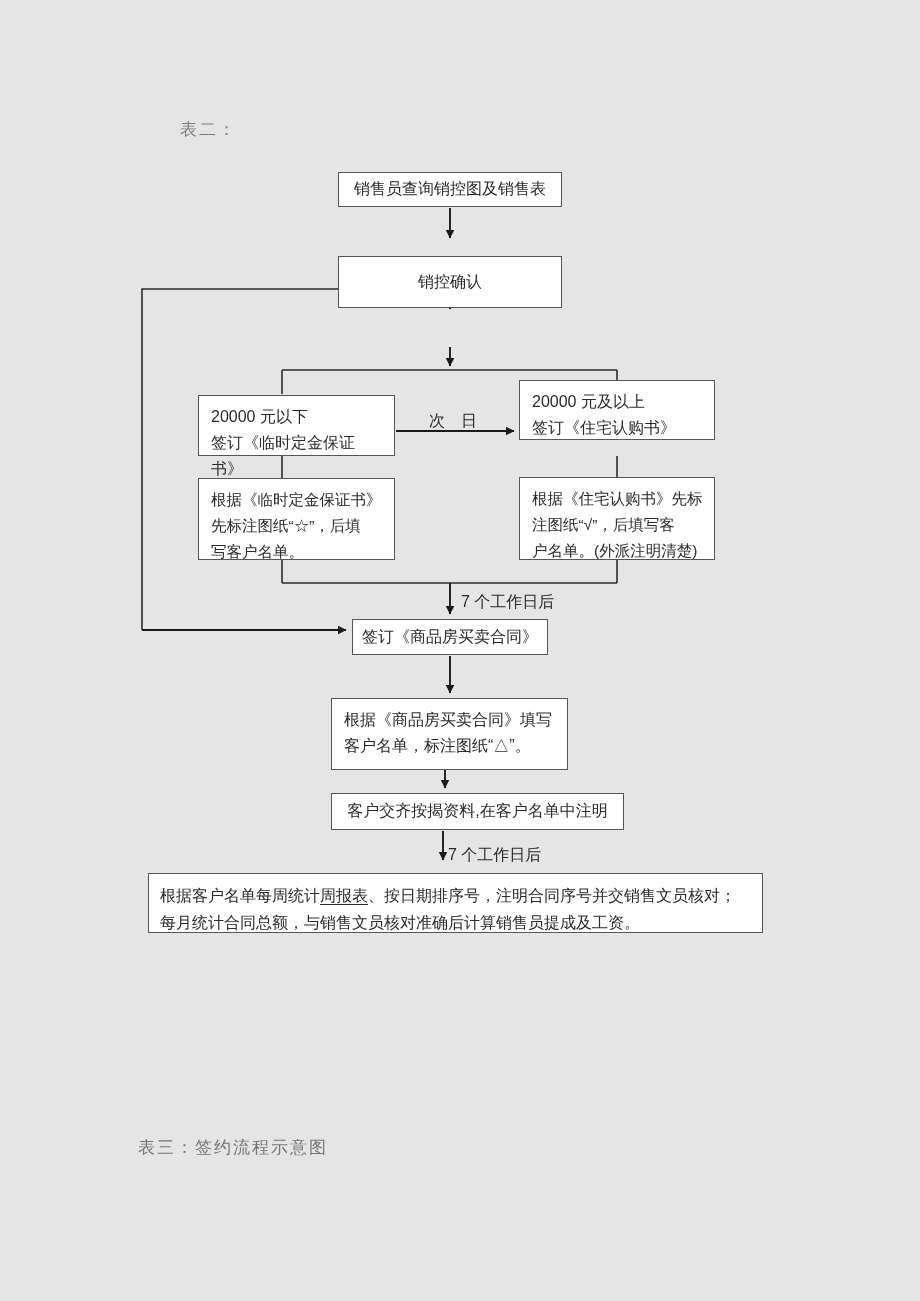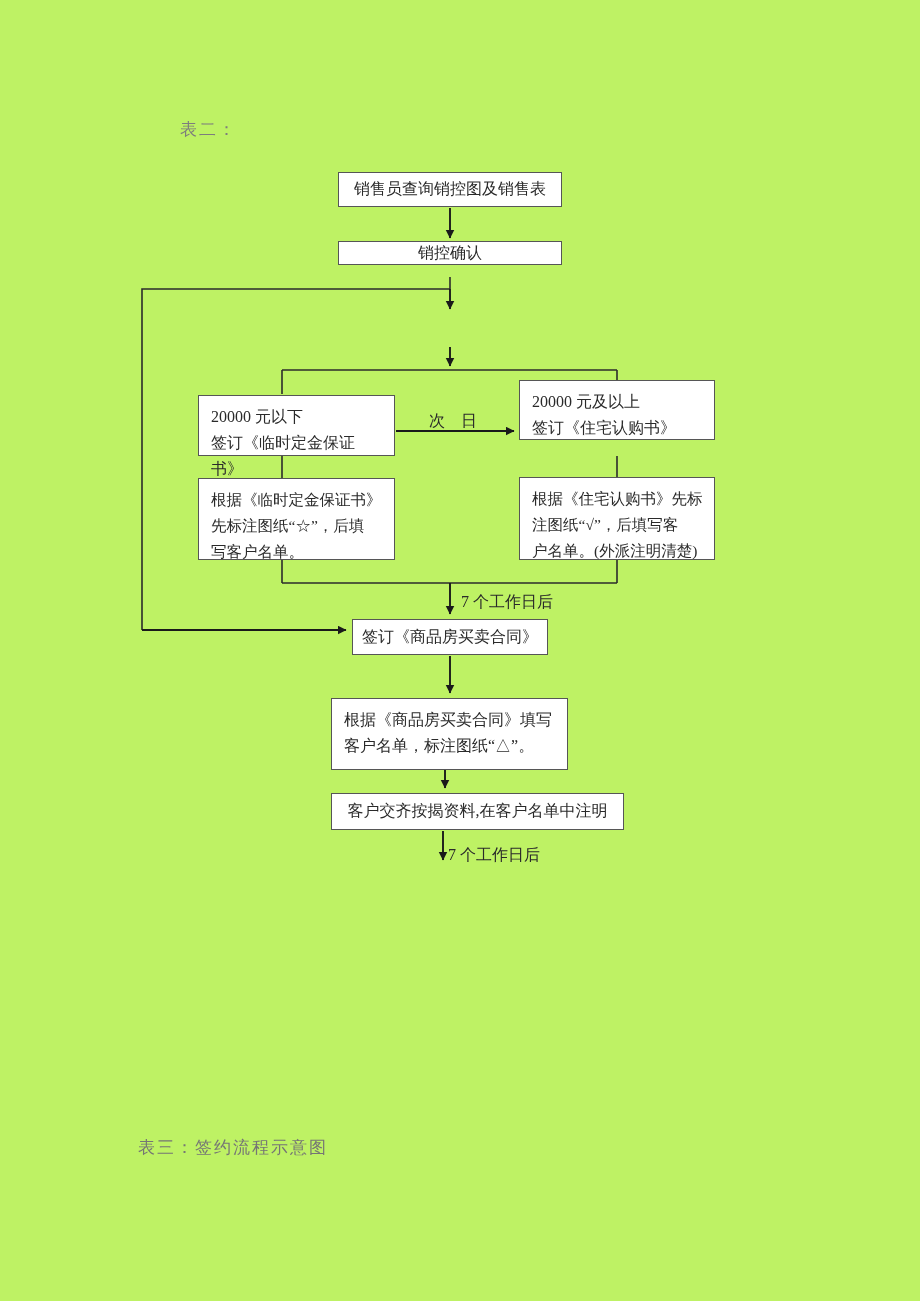--- a/index.html
+++ b/index.html
@@ -1,18 +1,18 @@
 <!DOCTYPE html>
 <html><head>
 <meta charset="utf-8">
 <style>
   html,body{margin:0;padding:0;background:#ffffff;}
   #page{
-    position:relative;width:920px;height:1301px;background:#bef264;
-    font-family:Liberation Serif, serif;
+    position:relative;width:920px;height:1301px;background:#e5e5e5;
+    font-family:Liberation Sans, sans-serif;
     color:#262626;overflow:hidden;
   }
   #connectors{position:absolute;left:0;top:0;width:920px;height:1301px;}
   .node{
     position:absolute;background:#ffffff;border:1px solid #565656;
     box-sizing:border-box;font-size:16px;color:#2a2a2a;
   }
   .node.center{display:flex;align-items:center;justify-content:center;}
   .node.left{padding:8px 11px 20px 12px;line-height:26px;}
   .node .ln{display:block;}
@@ -54,21 +54,21 @@
       <line x1="450" y1="656" x2="450" y2="693" marker-end="url(#arrow)"></line>
       <line x1="445" y1="758" x2="445" y2="788" marker-end="url(#arrow)"></line>
       <line x1="443" y1="831" x2="443" y2="860" marker-end="url(#arrow)"></line>
     </g>
   </svg>
 
   <div class="heading" style="left:180px;top:118px;">表二：</div>
 
   <div class="node center" style="left:338px;top:172px;width:224px;height:35px;">销售员查询销控图及销售表</div>
 
-  <div class="node center" style="left:338px;top:241px;width:224px;height:24px;">销控确认</div>
+  <div class="node center" style="left:338px;top:256px;width:224px;height:52px;">销控确认</div>
 
 
   <div class="node left" style="left:198px;top:395px;width:197px;height:61px;">
     <span class="ln">20000 元以下</span>
     <span class="ln">签订《临时定金保证书》</span>
   </div>
 
   <div class="node left" style="left:519px;top:380px;width:196px;height:60px;">
     <span class="ln">20000 元及以上</span>
     <span class="ln">签订《住宅认购书》</span>
@@ -88,20 +88,23 @@
 
   <div class="node center" style="left:352px;top:619px;width:196px;height:36px;">签订《商品房买卖合同》</div>
 
   <div class="node left" style="left:331px;top:698px;width:237px;height:72px;">
     <span class="ln">根据《商品房买卖合同》填写</span>
     <span class="ln">客户名单，标注图纸“△”。</span>
   </div>
 
   <div class="node center" style="left:290px;top:793px;width:293px;height:37px;margin-left:41px;">客户交齐按揭资料,在客户名单中注明</div>
 
+  <div class="node" id="node-weekly" style="left:148px;top:873px;width:615px;height:60px;">
+    <span>根据客户名单每周统计</span><span class="u">周报表</span><span>、按日期排序号，注明合同序号并交销售文员核对；每月统计合同总额，与销售文员核对准确后计算销售员提成及工资。</span>
+  </div>
 
   <div class="edge-label" style="left:429px;top:411px;">次　日</div>
 
   <div class="edge-label" style="left:461px;top:592px;">7 个工作日后</div>
 
   <div class="edge-label" style="left:448px;top:845px;">7 个工作日后</div>
 
   <div class="heading" style="left:138px;top:1136px;color:#757575;">表三：签约流程示意图</div>
 
 </div>

